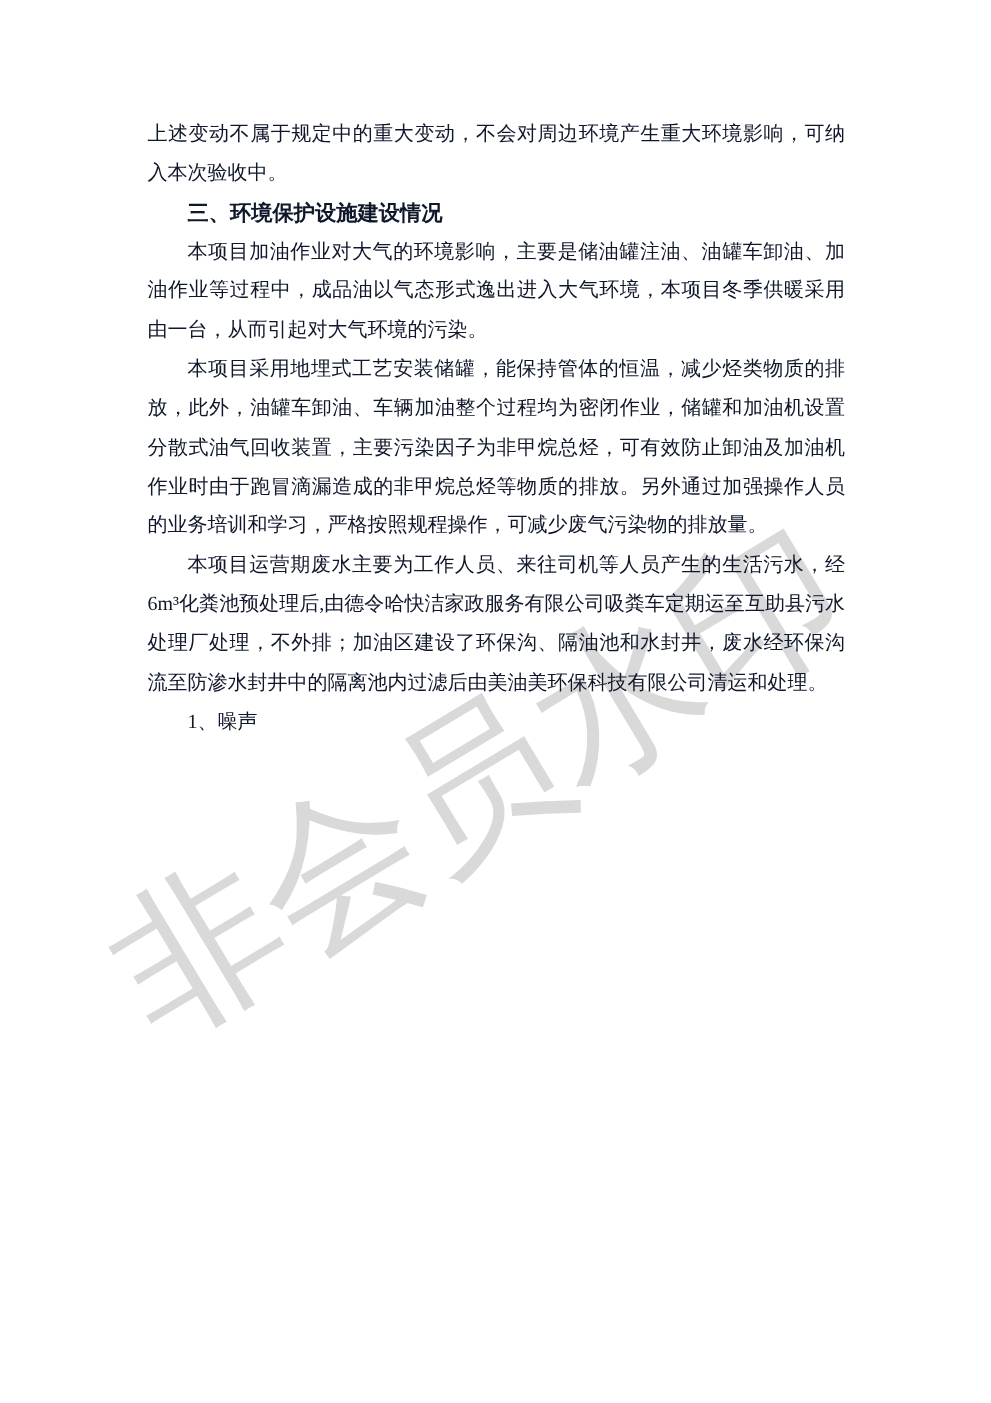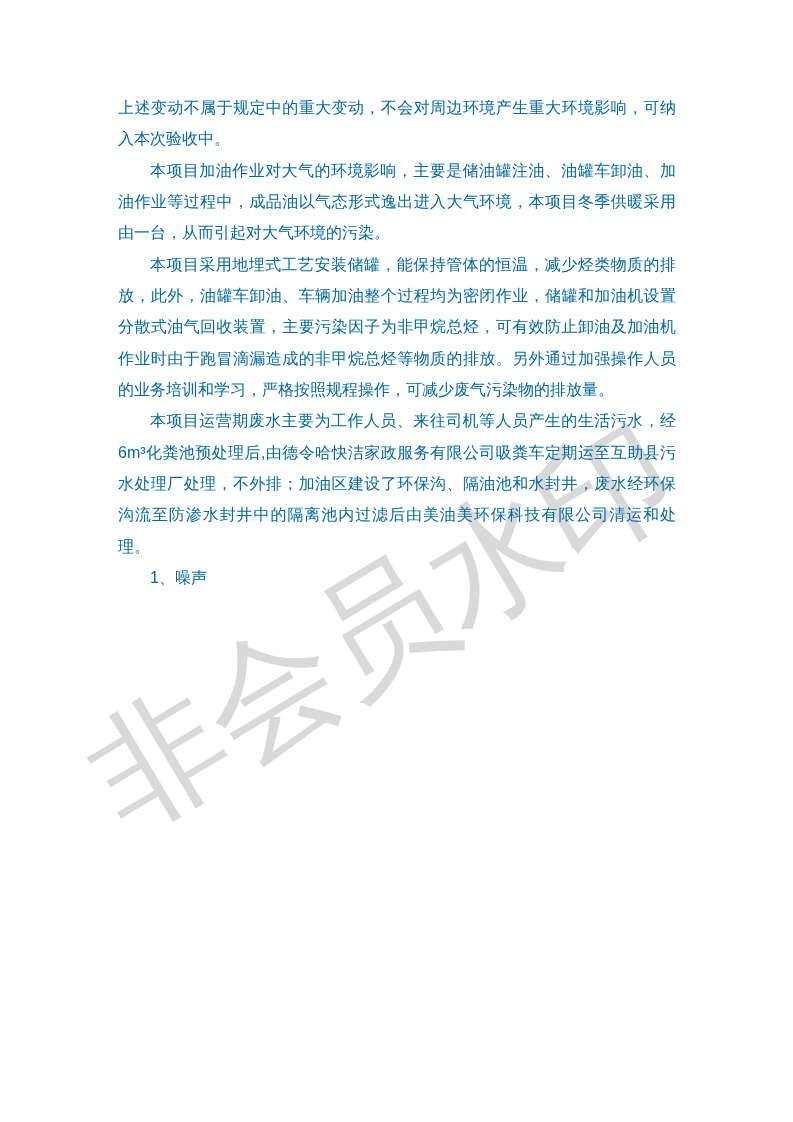--- a/index.html
+++ b/index.html
@@ -30,24 +30,24 @@
     transform-origin: 50% 50%;
     z-index: 1;
     user-select: none;
   }
   .content {
     position: absolute;
     left: 118px;
     top: 92px;
     width: 558px;
     z-index: 2;
-    font-family: Liberation Sans, sans-serif;
+    font-family: Liberation Serif, serif;
     font-size: 16px;
     line-height: 31.35px;
-    color: #0369a1;
+    color: #0f172a;
     text-align: justify;
     text-justify: inter-ideograph;
   }
   .content p {
     margin: 0;
     padding: 0;
   }
   .indent {
     text-indent: 32px;
   }
@@ -59,20 +59,21 @@
 </head>
 <body>
 
 <div class="page">
 
   <div class="watermark" style="color: rgb(217, 217, 217);">非会员水印</div>
 
   <div class="content">
     <p>上述变动不属于规定中的重大变动，不会对周边环境产生重大环境影响，可纳入本次验收中。</p>
 
+    <p class="indent heading">三、环境保护设施建设情况</p>
 
 
     <p class="indent">本项目加油作业对大气的环境影响，主要是储油罐注油、油罐车卸油、加油作业等过程中，成品油以气态形式逸出进入大气环境，本项目冬季供暖采用由一台，从而引起对大气环境的污染。</p>
 
     <p class="indent">本项目采用地埋式工艺安装储罐，能保持管体的恒温，减少烃类物质的排放，此外，油罐车卸油、车辆加油整个过程均为密闭作业，储罐和加油机设置分散式油气回收装置，主要污染因子为非甲烷总烃，可有效防止卸油及加油机作业时由于跑冒滴漏造成的非甲烷总烃等物质的排放。另外通过加强操作人员的业务培训和学习，严格按照规程操作，可减少废气污染物的排放量。</p>
 
 
 
     <p class="indent">本项目运营期废水主要为工作人员、来往司机等人员产生的生活污水，经 6m³化粪池预处理后,由德令哈快洁家政服务有限公司吸粪车定期运至互助县污水处理厂处理，不外排；加油区建设了环保沟、隔油池和水封井，废水经环保沟流至防渗水封井中的隔离池内过滤后由美油美环保科技有限公司清运和处理。</p>
 

